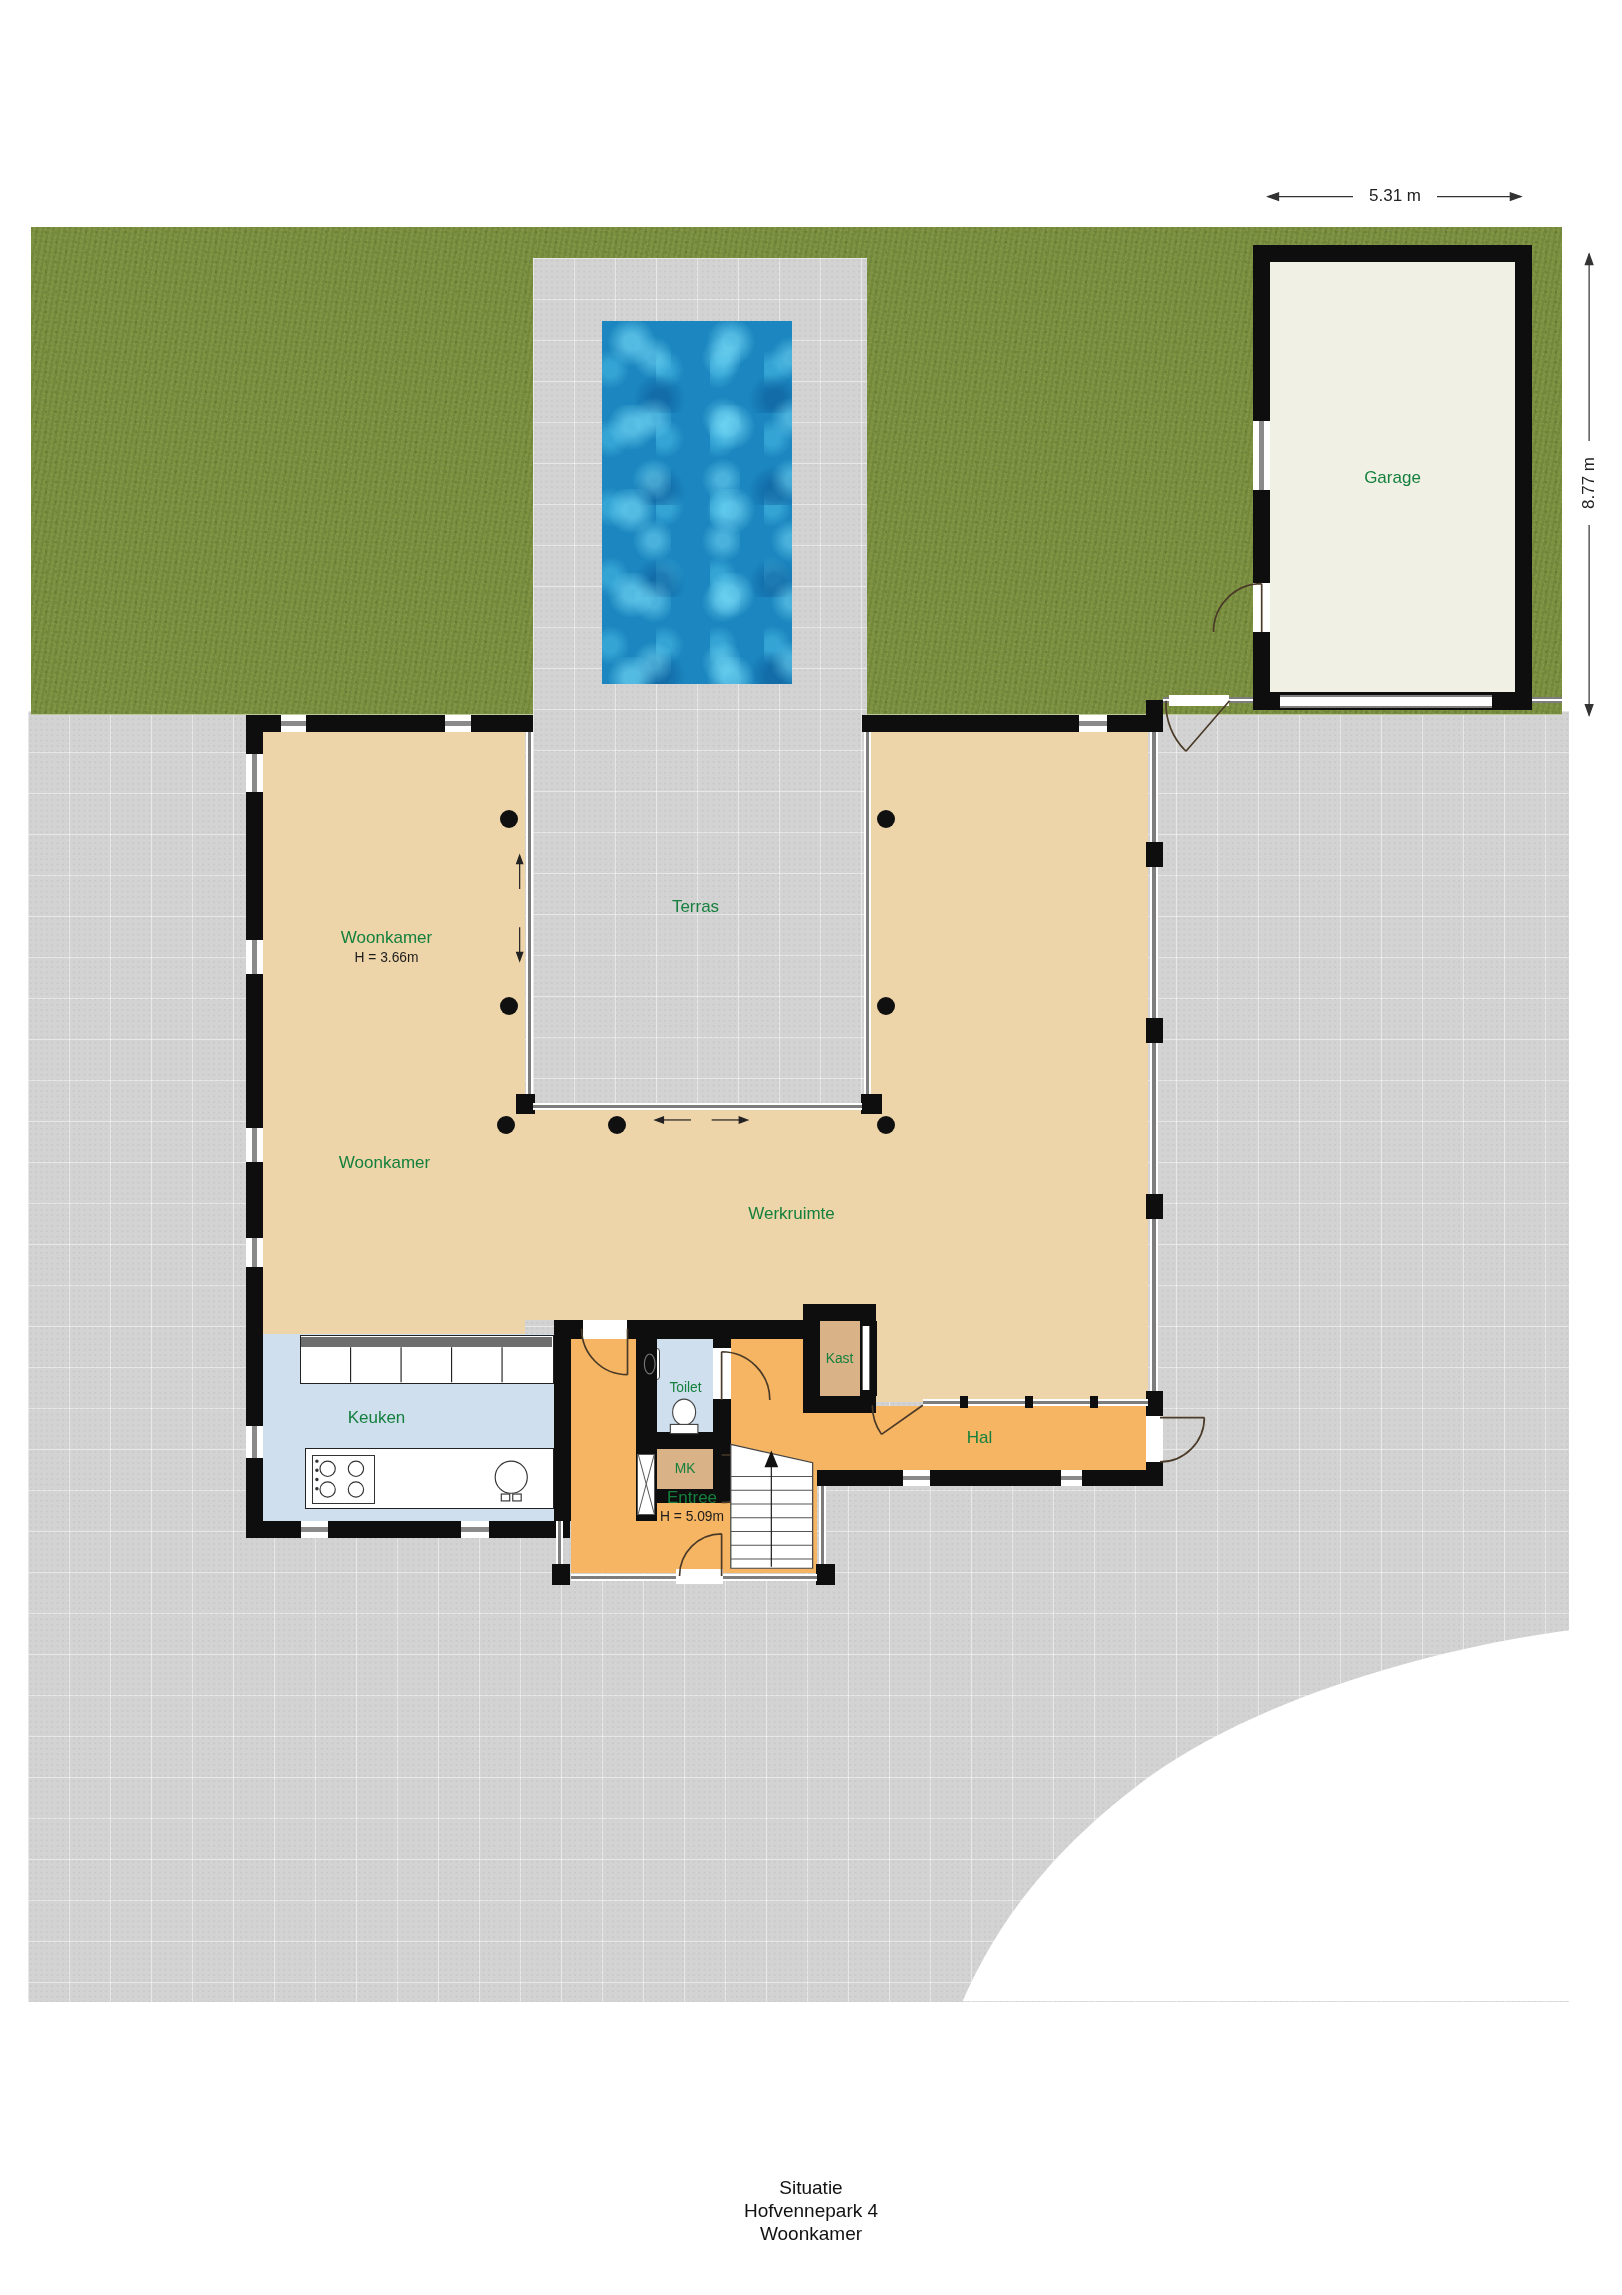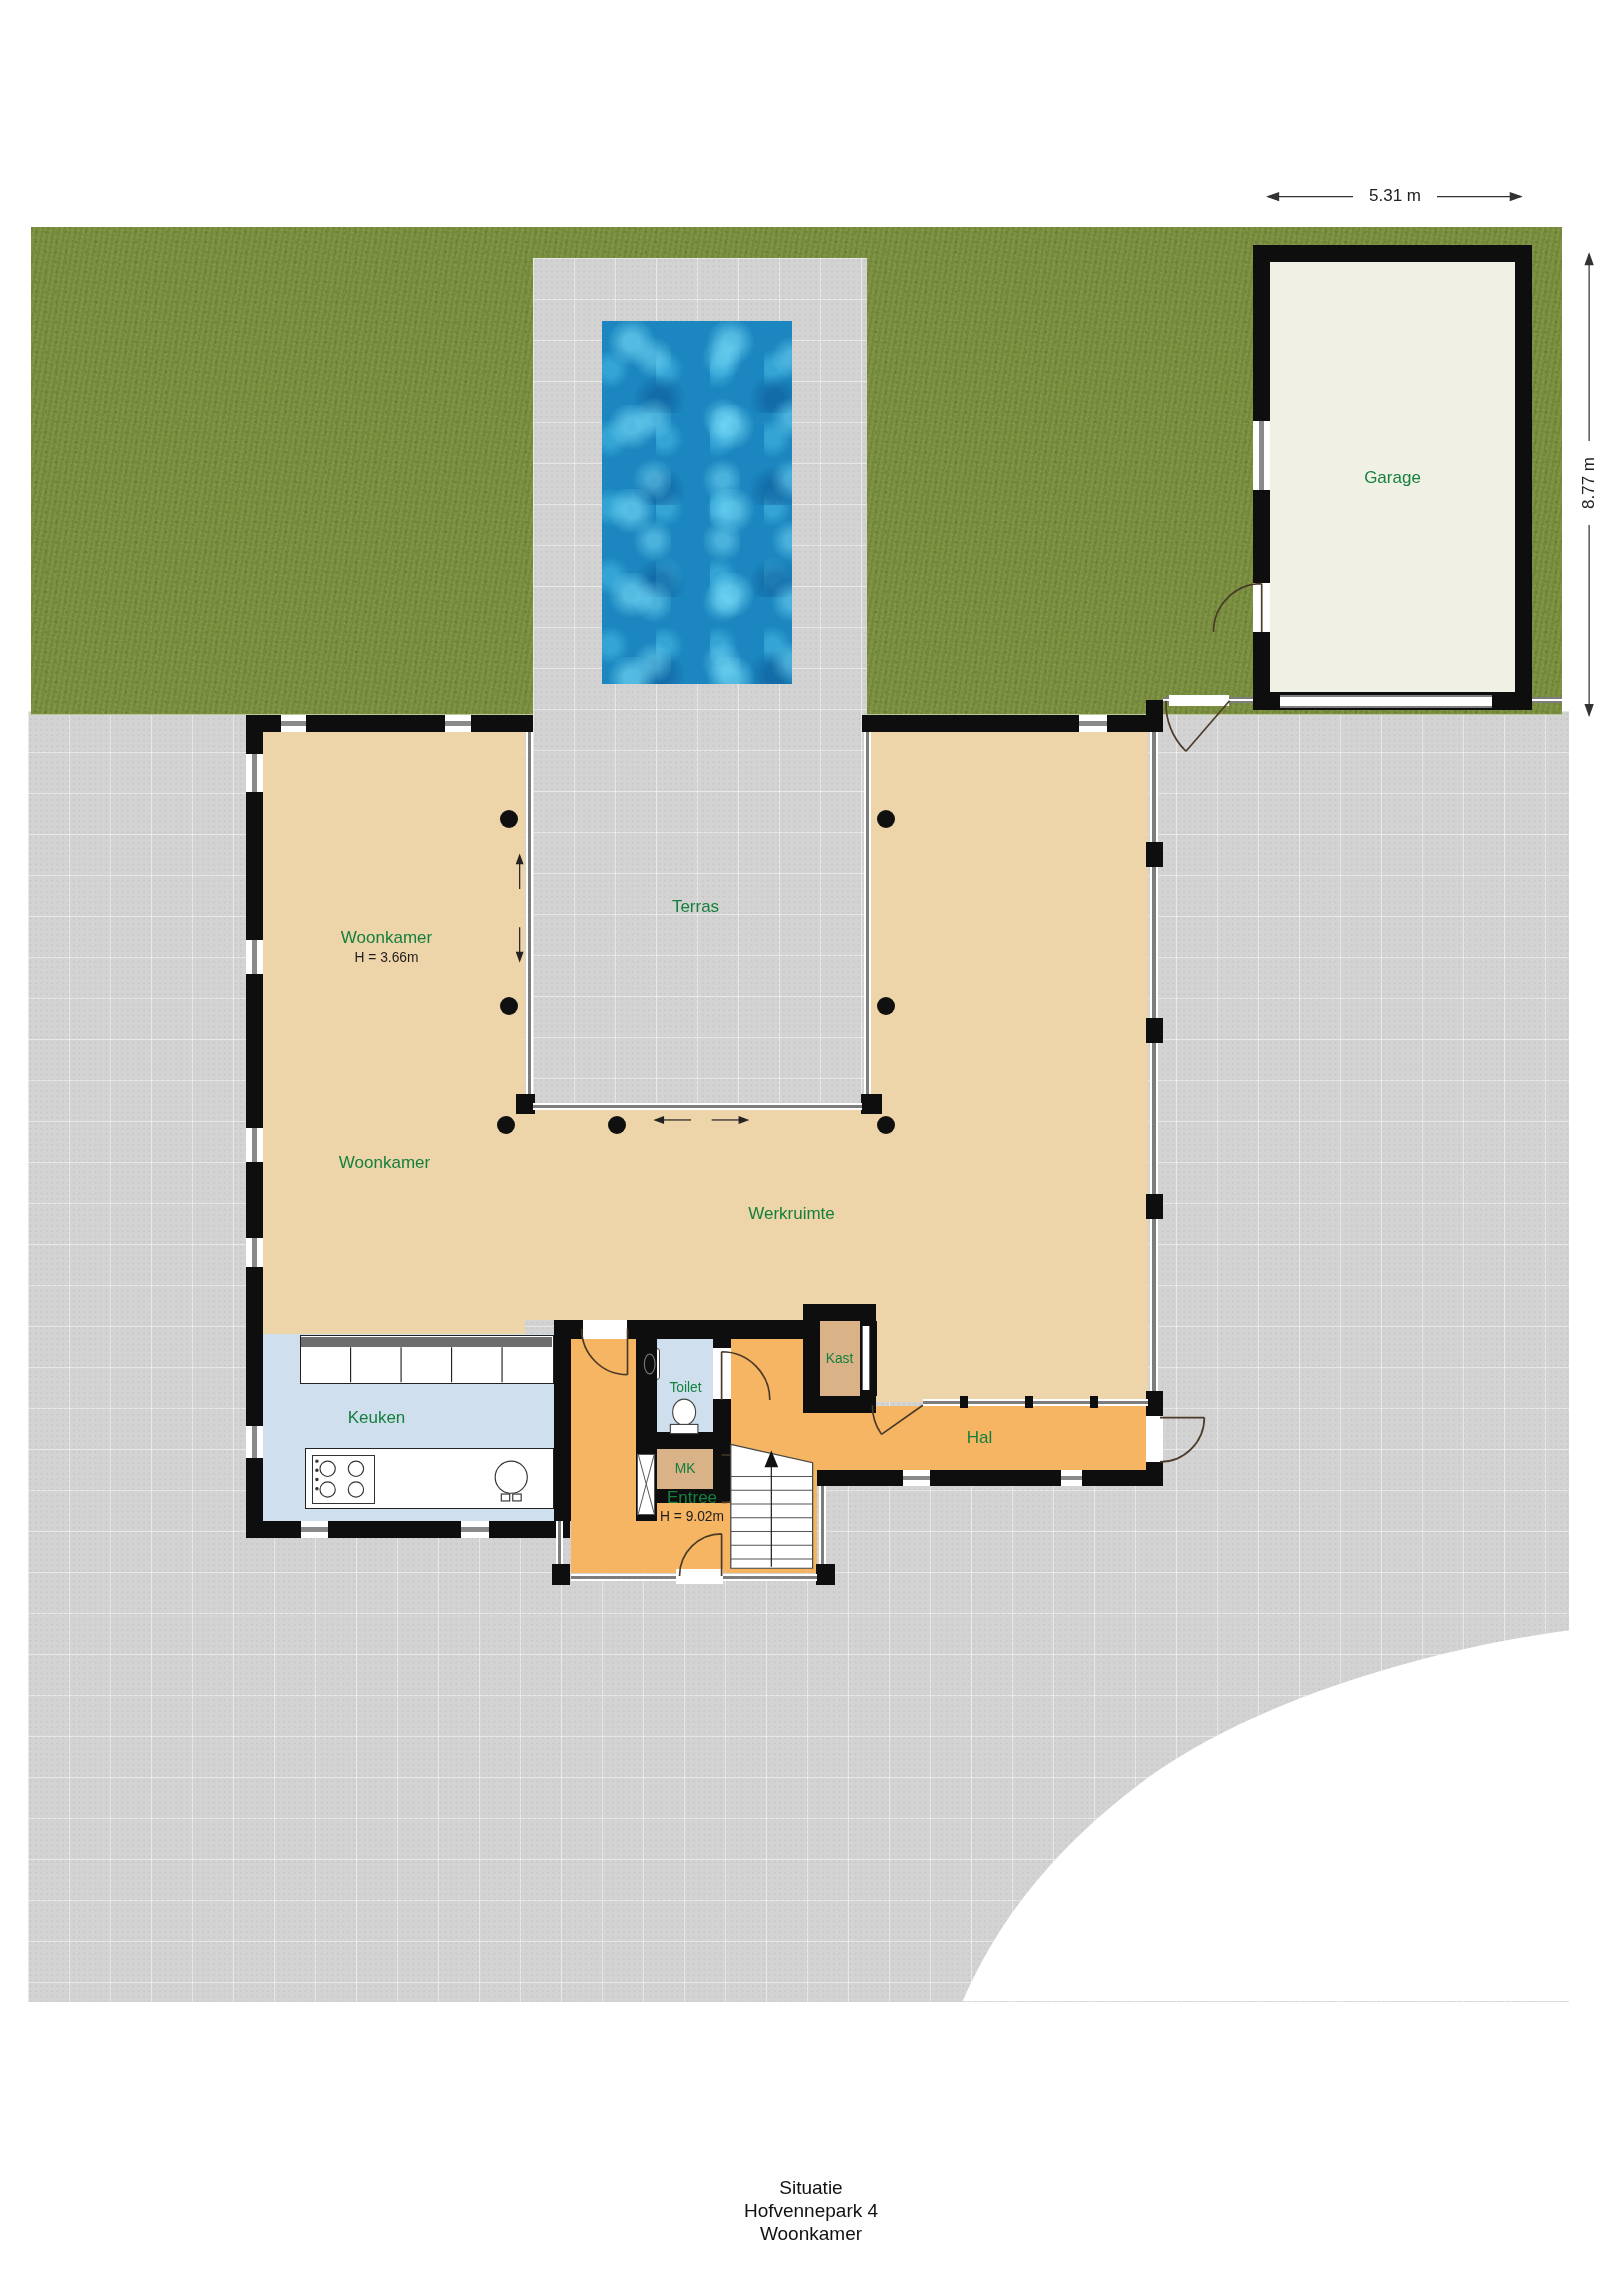--- a/index.html
+++ b/index.html
@@ -228,21 +228,21 @@
   <div class="abs sub" style="left:310px;top:950px;width:153px;">H = 3.66m</div>
   <div class="abs lbl" style="left:308px;top:1154px;width:153px;">Woonkamer</div>
   <div class="abs lbl" style="left:619px;top:898px;width:153px;">Terras</div>
   <div class="abs lbl" style="left:715px;top:1179px;width:153px;margin-top:26px;">Werkruimte</div>
   <div class="abs lbl" style="left:300px;top:1409px;width:153px;">Keuken</div>
   <div class="abs lbl small" style="left:647px;top:1380px;width:77px;">Toilet</div>
   <div class="abs lbl small" style="left:662px;top:1461px;width:46px;">MK</div>
   <div class="abs lbl small" style="left:801px;top:1351px;width:77px;">Kast</div>
   <div class="abs lbl" style="left:941px;top:1429px;width:77px;">Hal</div>
   <div class="abs lbl" style="left:631px;top:1489px;width:122px;">Entree</div>
-  <div class="abs sub" style="left:631px;top:1509px;width:122px;">H = 9.02m</div>
+  <div class="abs sub" style="left:631px;top:1509px;width:122px;">H = 5.09m</div>
   <div class="abs lbl" style="left:1316px;top:469px;width:153px;">Garage</div>
 
   <div class="abs cap" style="left:658px;top:2177px;width:306px;">Situatie</div>
   <div class="abs cap" style="left:658px;top:2200px;width:306px;">Hofvennepark 4</div>
   <div class="abs cap" style="left:658px;top:2223px;width:306px;">Woonkamer</div>
 
 </div>
 
 
 </body></html>

